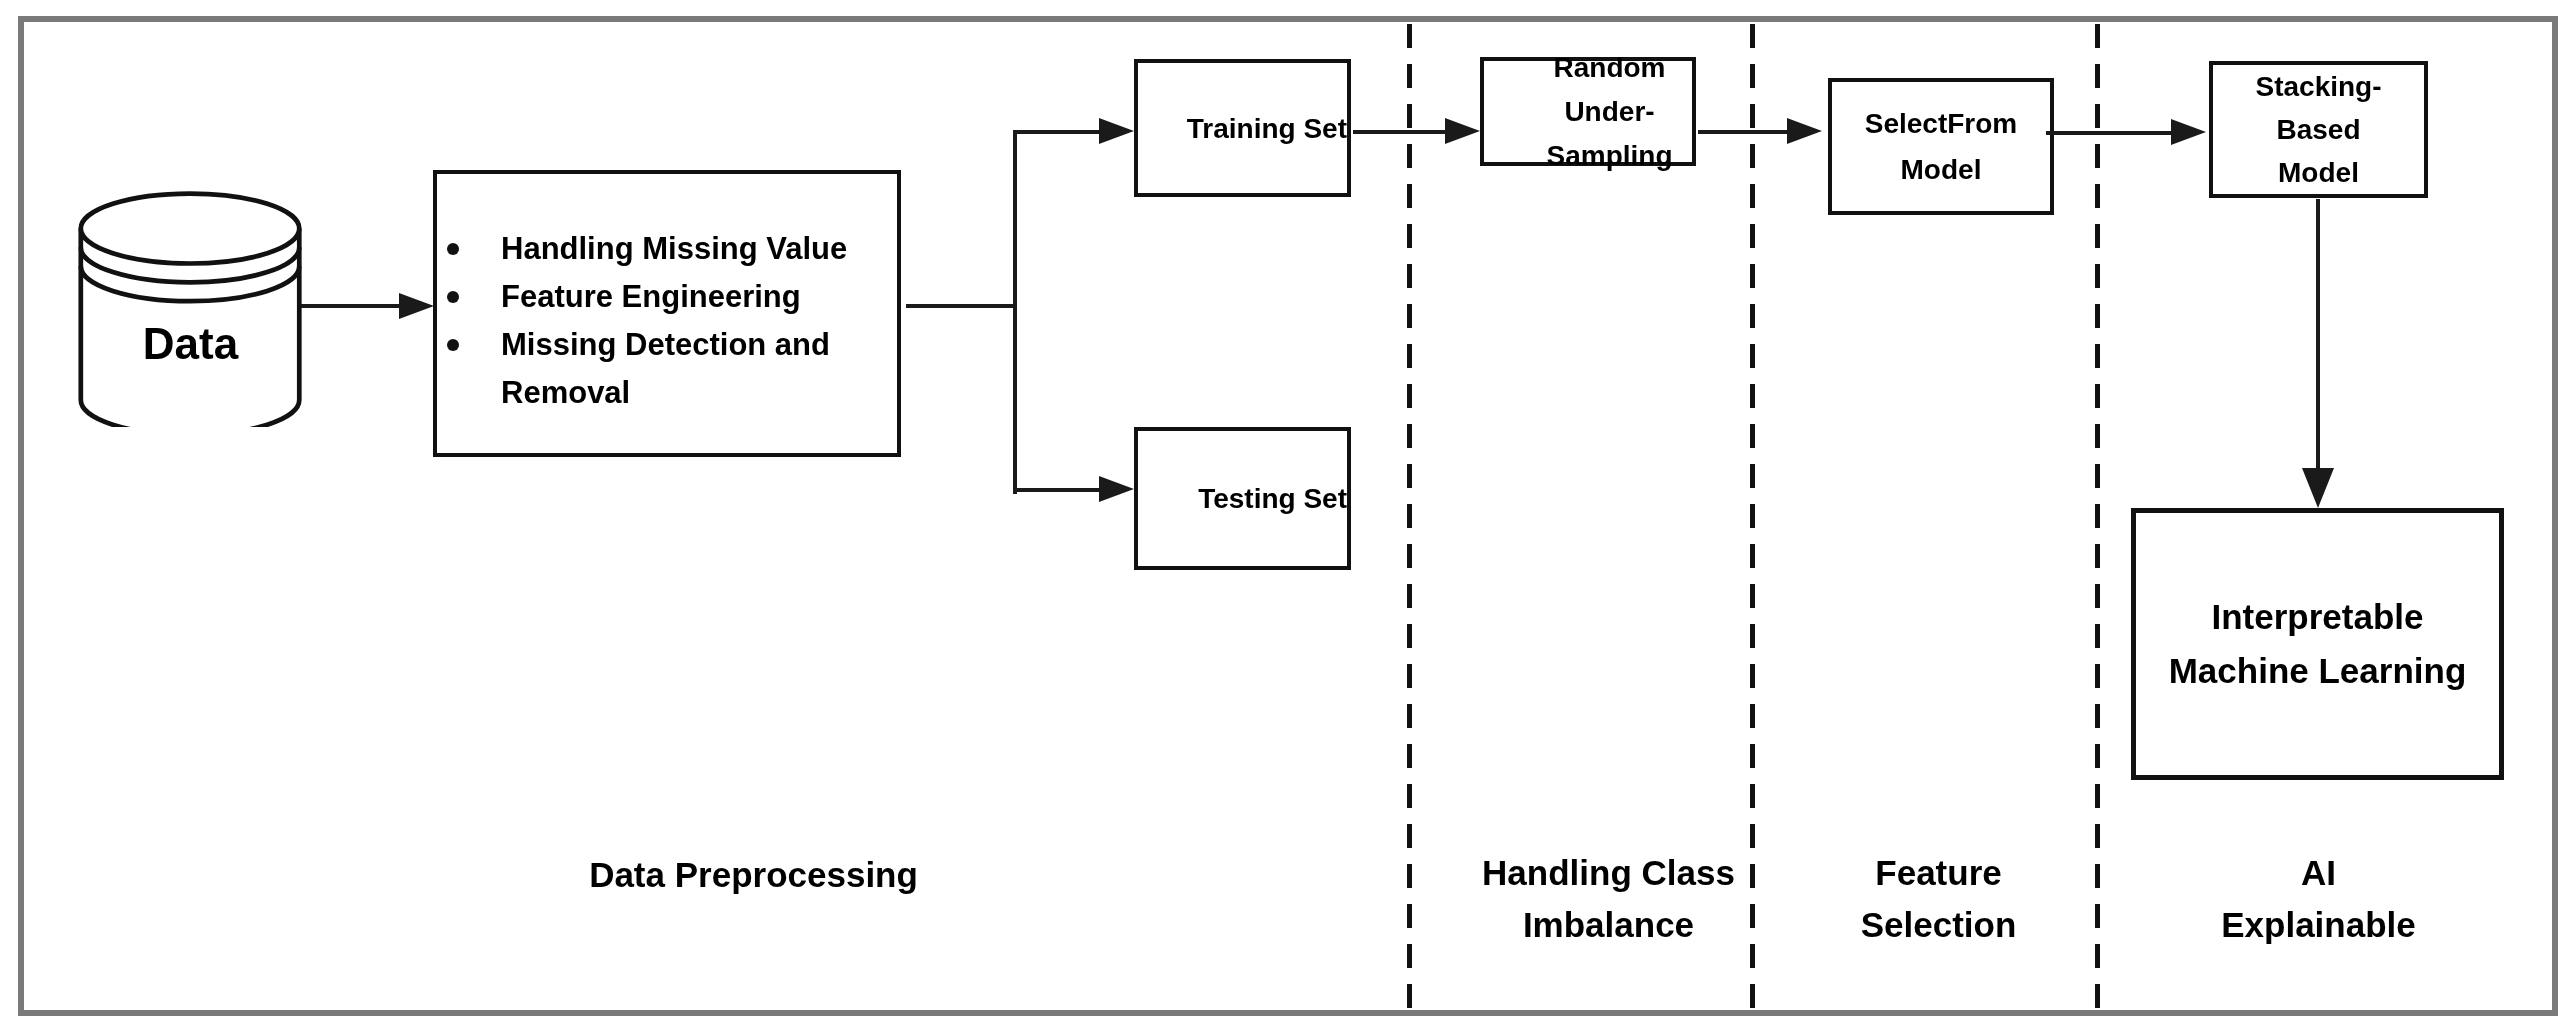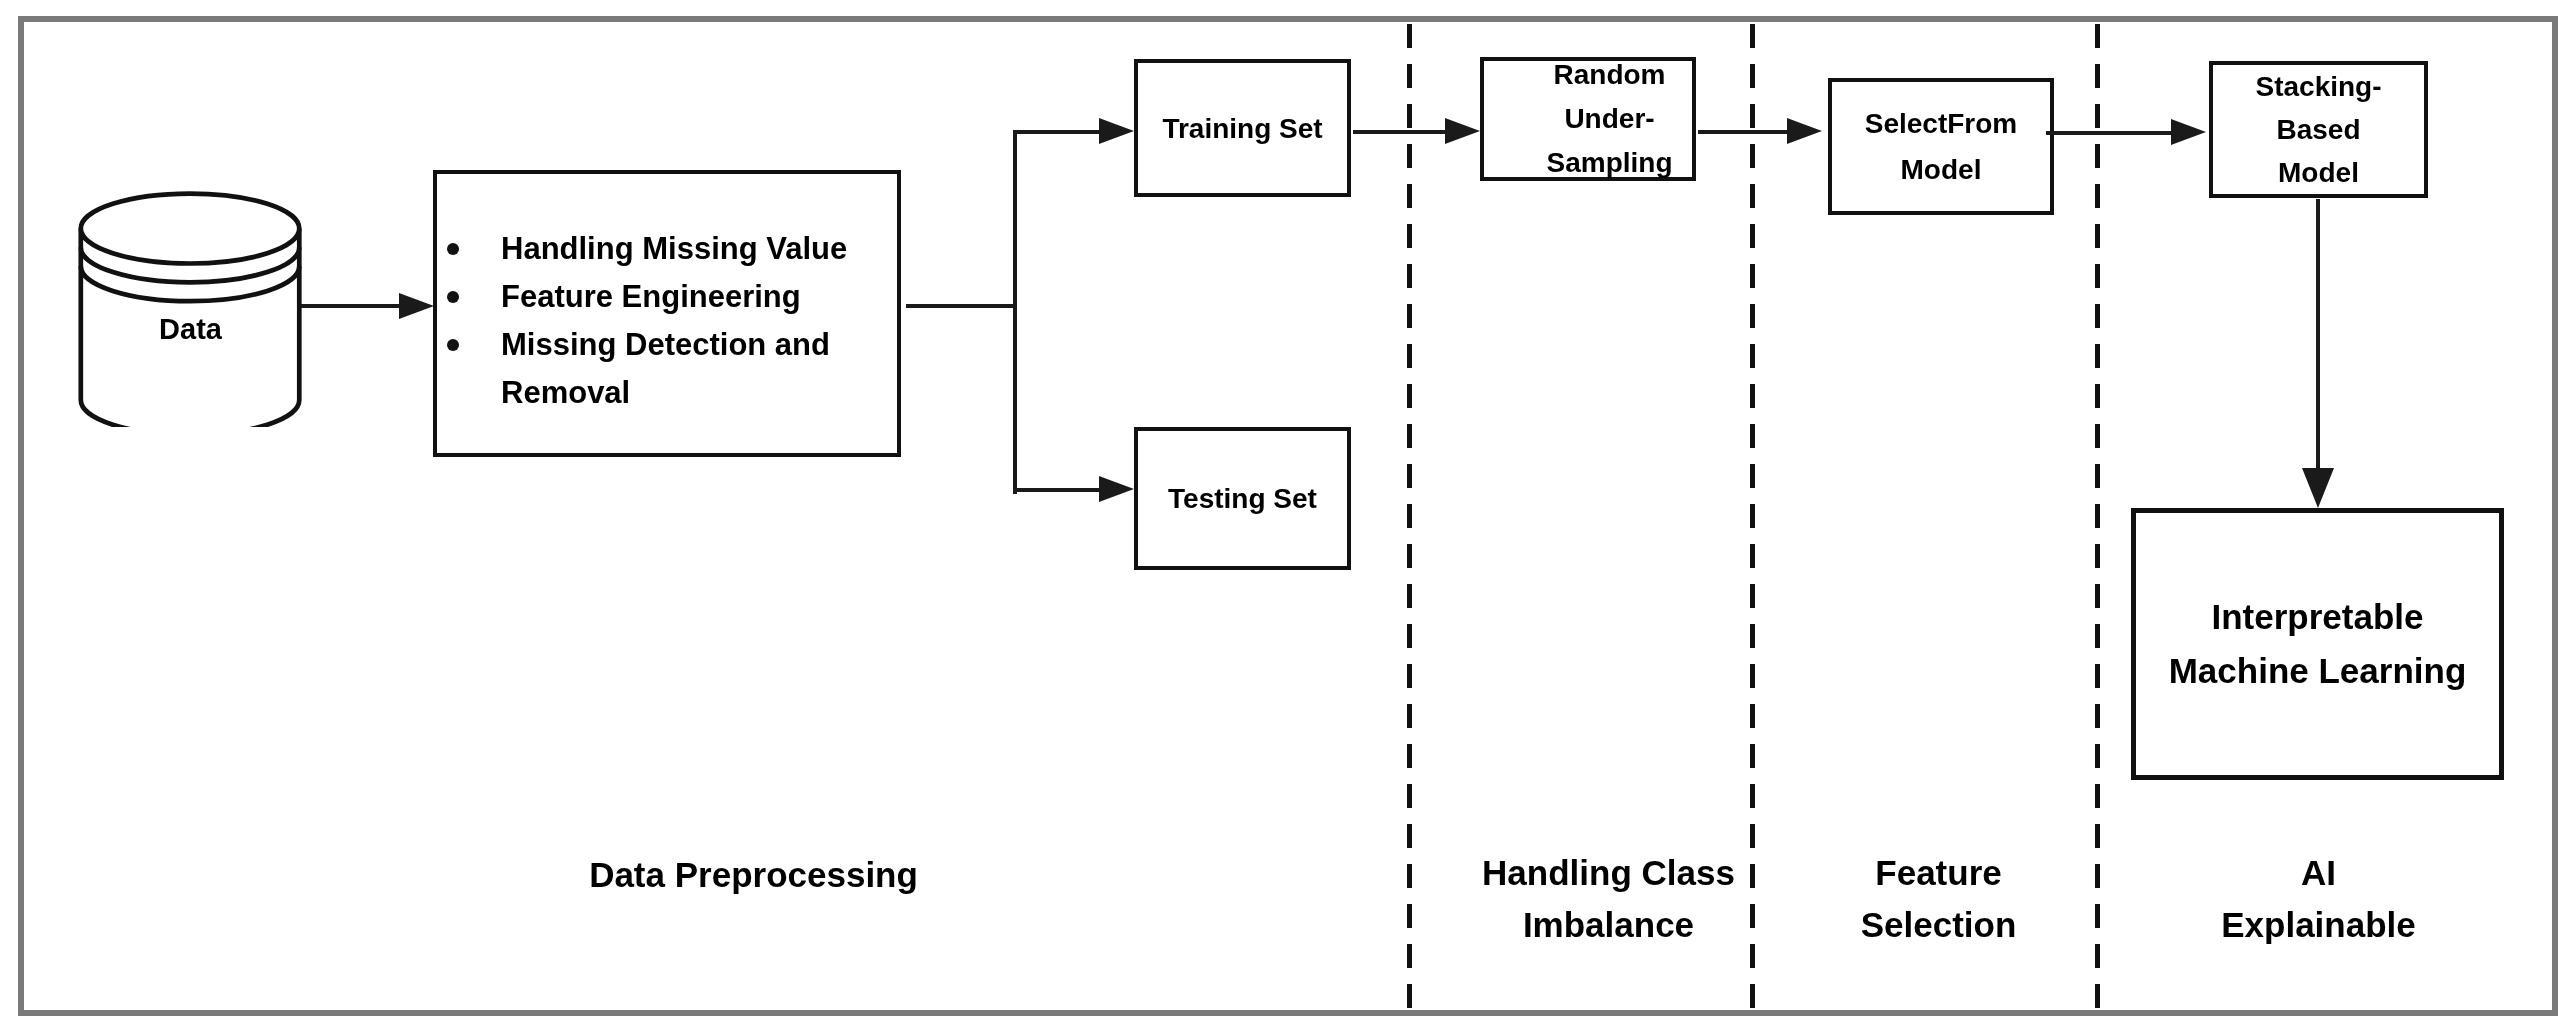--- a/index.html
+++ b/index.html
@@ -17,21 +17,21 @@
     border:6px solid #7a7a7a;box-sizing:border-box;background:#fff;
   }
   
   .nbox{
     position:absolute;box-sizing:border-box;background:#fff;
     border:4px solid #111;
     display:flex;flex-direction:column;align-items:center;justify-content:center;
     text-align:center;font-weight:700;
   }
   .nbox .bl{display:block;}
-  .boxlabel{font-size:28px;line-height:43px;}
+  .boxlabel{font-size:28px;line-height:43px;align-items:flex-end;}
   
   .hline{position:absolute;height:4px;background:#1a1a1a;}
   .vline{position:absolute;width:4px;background:#1a1a1a;}
   .head-right{
     position:absolute;width:0;height:0;
     border-top:13.5px solid transparent;border-bottom:13.5px solid transparent;
     border-left:35px solid #1a1a1a;
   }
   .head-down{
     position:absolute;width:0;height:0;
@@ -47,23 +47,23 @@
   .bullets{position:absolute;left:433px;top:170px;width:468px;height:287px;
     border:4px solid #111;box-sizing:border-box;background:#fff;
     padding:51px 0 0 10px;font-weight:700;font-size:31px;line-height:48px;}
   .bullet-item{display:flex;align-items:flex-start;}
   .bullet-dot{flex:0 0 12px;width:12px;height:12px;border-radius:50%;background:#111;margin-top:18px;}
   .bullet-text{margin-left:42px;width:404px;}
   
   .seclabel{position:absolute;text-align:center;font-weight:700;font-size:35px;line-height:52px;}
   .seclabel.single{line-height:39px;}
   
-  .cyl-label{position:absolute;left:81px;top:299px;width:219px;height:47px;
-    display:flex;align-items:flex-end;justify-content:center;
-    font-weight:700;font-size:29px;}
+  .cyl-label{position:absolute;left:81px;top:320px;width:219px;height:47px;
+    display:flex;align-items:center;justify-content:center;
+    font-weight:700;font-size:44px;}
   .iml .bl{font-size:35px;line-height:54px;}
   .rus .bl{font-size:28px;line-height:44px;}
   .stk .bl{font-size:28px;line-height:43px;}
   .sfm .bl{font-size:28px;line-height:46px;}
 </style>
 </head>
 <body>
 
 <div id="stage">
 
@@ -116,21 +116,21 @@
     <span class="bl">Testing Set</span>
   </div>
 
   <div>
     <div class="hline" style="left:1353px;top:130px;width:94px;"></div>
     <div class="head-right" style="left:1445px;top:118px;"></div>
   </div>
 
   <div class="dashline" style="left:1407px;"></div>
 
-  <div class="nbox rus" style="left:1480px;top:57px;width:216px;height:124px;padding-left:43px;">
+  <div class="nbox rus" style="left:1480px;top:57px;width:216px;height:109px;padding-left:43px;">
     <span class="bl">Random</span>
     <span class="bl">Under-</span>
     <span class="bl">Sampling</span>
   </div>
 
   <div>
     <div class="hline" style="left:1698px;top:130px;width:90px;"></div>
     <div class="head-right" style="left:1787px;top:118px;"></div>
   </div>
 

